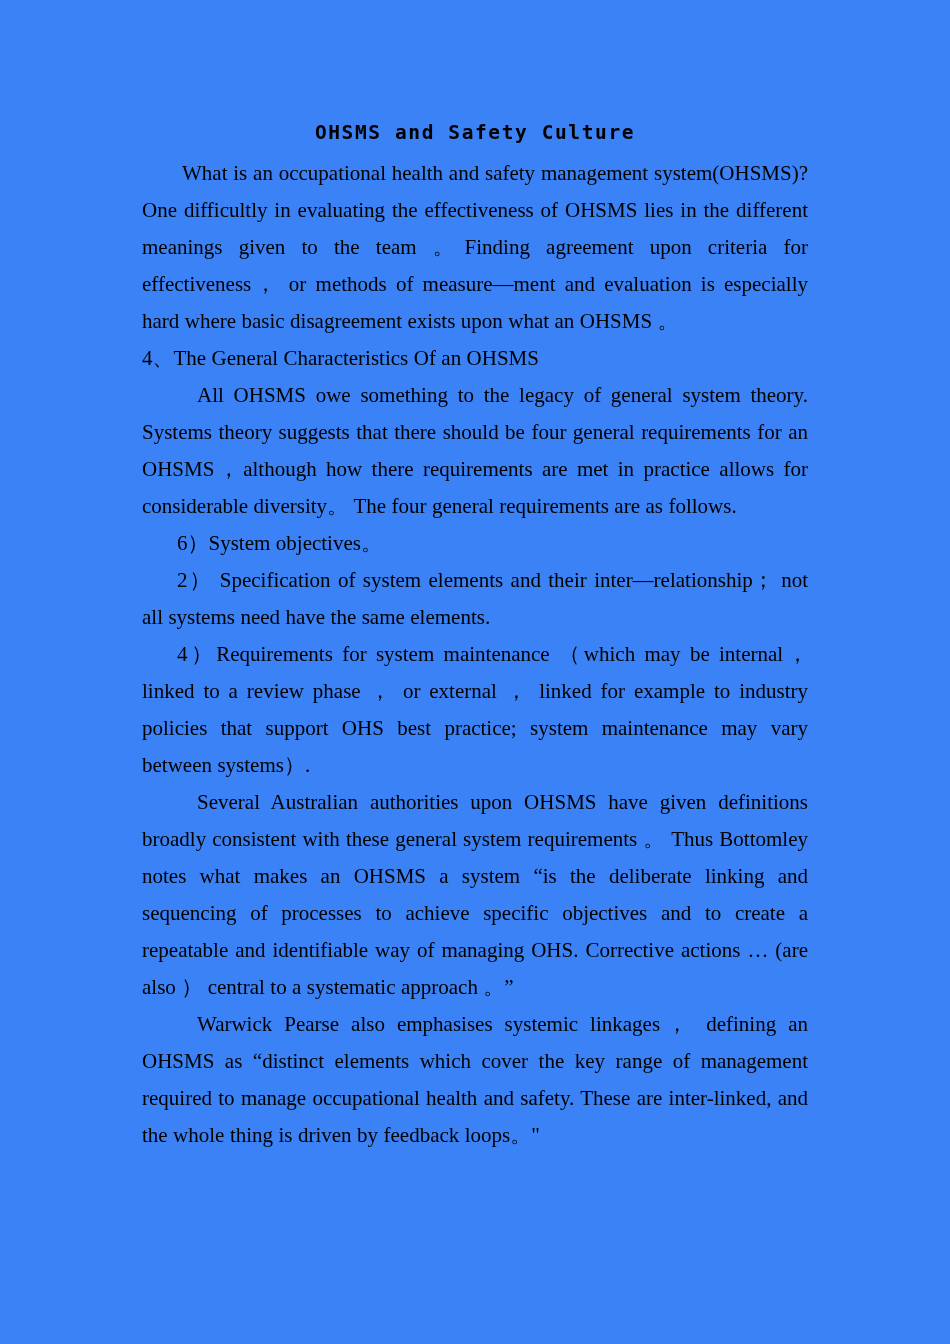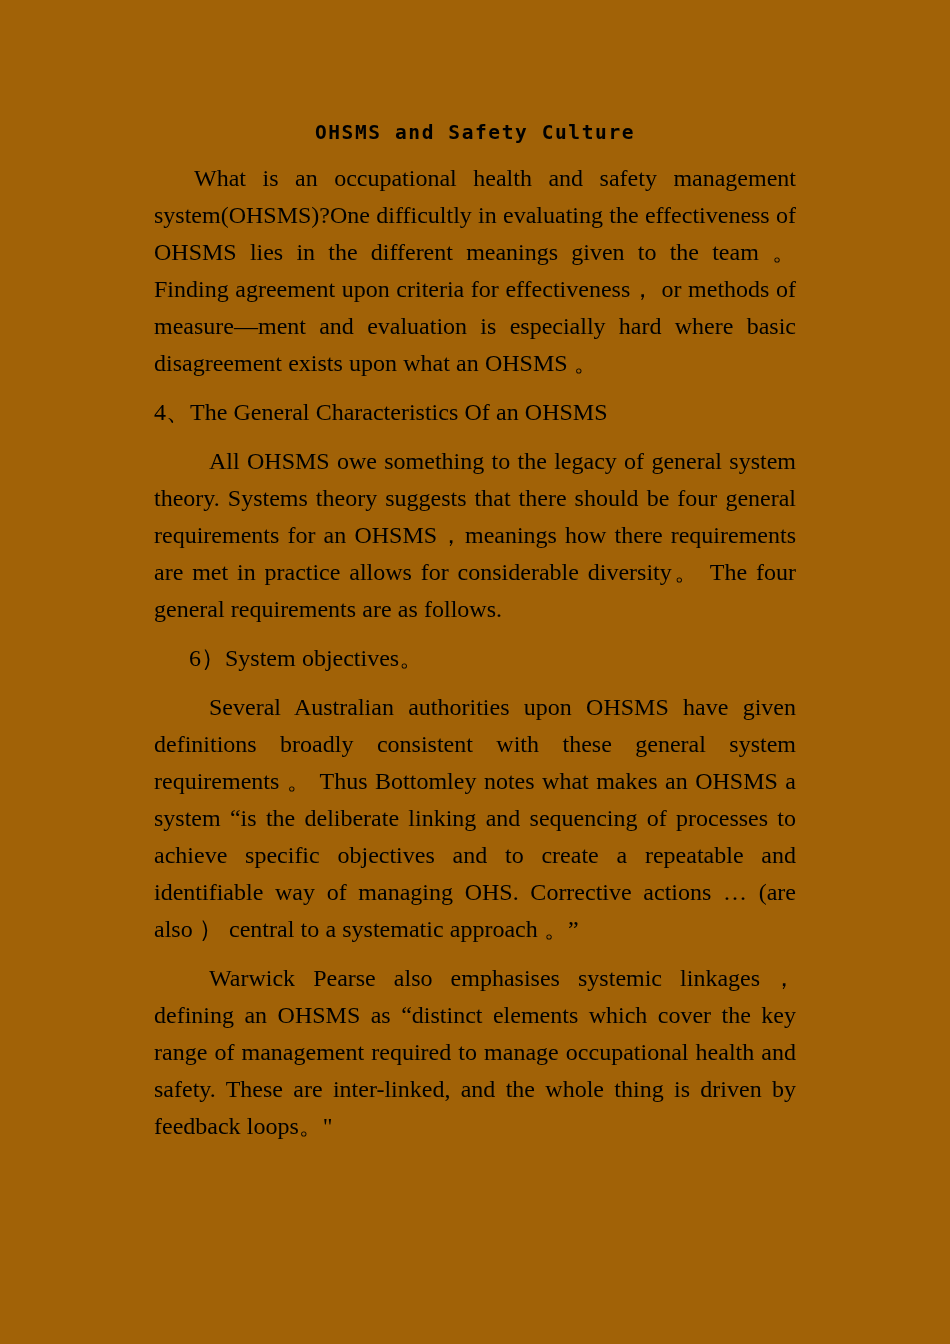--- a/index.html
+++ b/index.html
@@ -9,44 +9,44 @@
     background: #ffffff;
   }
   body {
     font-family: "Liberation Serif", "DejaVu Serif", serif;
     color: #000000;
   }
   .page {
     position: relative;
     width: 950px;
     height: 1344px;
-    background: #a16207;
+    background: #3b82f6;
     overflow: hidden;
     box-sizing: border-box;
   }
   .content {
     position: absolute;
     left: 142px;
     top: 118px;
     width: 666px;
   }
   .doc-title {
     font-family: "DejaVu Sans Mono", "Liberation Mono", monospace;
     font-size: 19.5px;
     letter-spacing: 1.6px;
     text-align: center;
     line-height: 30px;
     margin: 0 0 7px 0;
     white-space: pre;
     color: #000000;
   }
   p.para {
-    font-size: 24px;
+    font-size: 21px;
     line-height: 37px;
-    margin: 12px;
+    margin: 0;
     text-align: justify;
     text-justify: inter-word;
     color: #000000;
     word-spacing: 0.2px;
   }
   .ind-40 { text-indent: 40px; }
   .ind-55 { text-indent: 55px; }
   .ind-35 { text-indent: 35px; }
   .ind-0  { text-indent: 0; }
 </style>
@@ -55,25 +55,27 @@
 
 <div class="page">
   <div class="content">
 
     <h1 class="doc-title">OHSMS and Safety Culture</h1>
 
     <p class="para ind-40">What is an occupational health and safety management system(OHSMS)?One difficultly in evaluating the effectiveness of OHSMS lies in the different meanings given to the team 。Finding agreement upon criteria for effectiveness，  or methods of measure—ment and evaluation is especially hard where basic disagreement exists upon what an OHSMS 。</p>
 
     <p class="para ind-0">4、The General Characteristics Of an OHSMS</p>
 
-    <p class="para ind-55">All OHSMS owe something to the legacy of general system theory. Systems theory suggests that there should be four general requirements for an OHSMS，meanings how there requirements are met in practice allows for considerable diversity。 The four general requirements are as follows.</p>
+    <p class="para ind-55">All OHSMS owe something to the legacy of general system theory. Systems theory suggests that there should be four general requirements for an OHSMS，although how there requirements are met in practice allows for considerable diversity。 The four general requirements are as follows.</p>
 
     <p class="para ind-35">6）System objectives。</p>
 
+    <p class="para ind-35">2） Specification of system elements and their inter—relationship；  not all systems need have the same elements.</p>
 
 
+    <p class="para ind-35">4）Requirements for system maintenance （which may be internal，  linked to a review phase ，  or external ，  linked for example to industry policies that support OHS best practice; system maintenance may vary between systems）.</p>
 
     <p class="para ind-55">Several Australian authorities upon OHSMS have given definitions broadly consistent with these general system requirements 。  Thus Bottomley notes what makes an OHSMS a system “is the deliberate linking and sequencing of processes to achieve specific objectives and to create a repeatable and identifiable way of managing OHS. Corrective actions … (are also ） central to a systematic approach 。”</p>
 
     <p class="para ind-55">Warwick Pearse also emphasises systemic linkages，  defining an OHSMS as “distinct elements which cover the key range of management required to manage occupational health and safety. These are inter-linked, and the whole thing is driven by feedback loops。"</p>
 
   </div>
 </div>
 
 </body></html>

